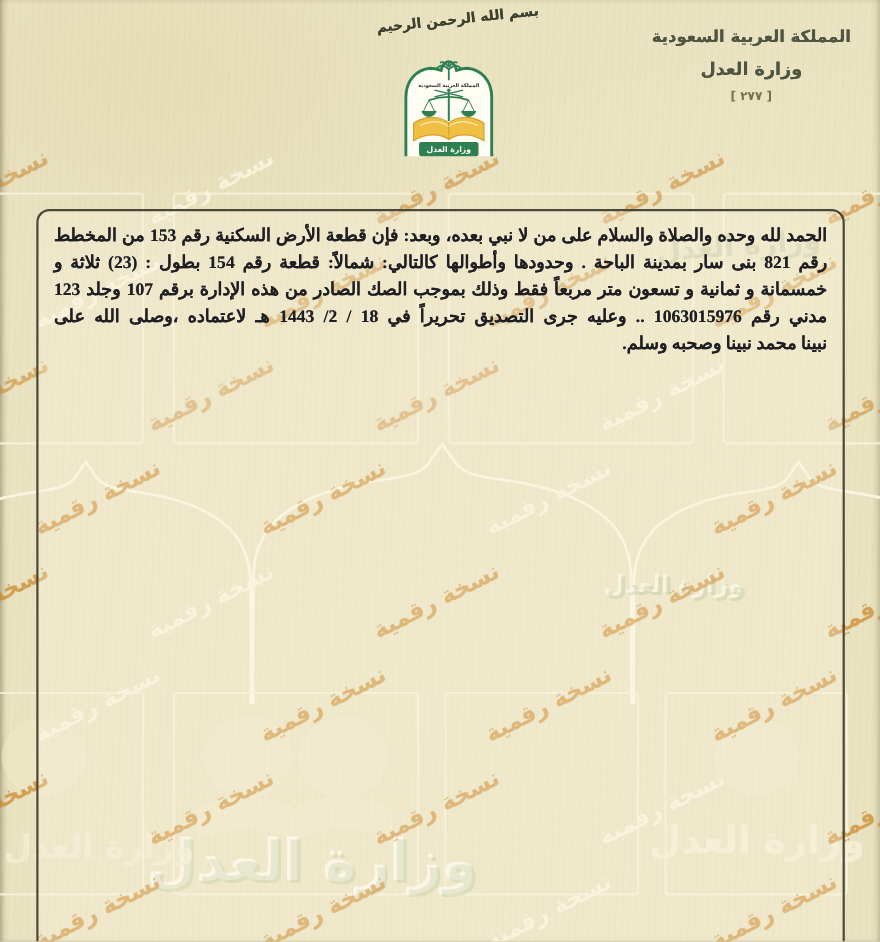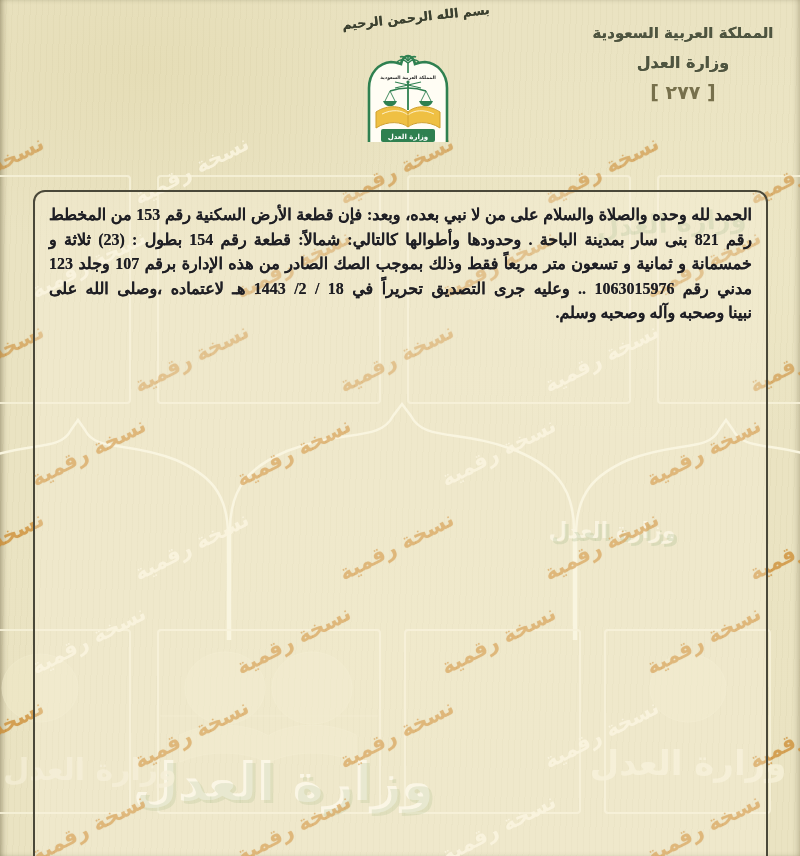--- a/index.html
+++ b/index.html
@@ -30,21 +30,21 @@
     font-size:12.5px;font-weight:bold;color:#3c4130;text-align:center;white-space:nowrap;
     text-shadow:0 0 0.6px #3c4130;
   }
   .moj-logo{position:absolute;left:364px;top:52px;z-index:3;}
   .header-right{
     position:absolute;left:588px;top:24px;width:190px;z-index:3;
     text-align:center;color:#4f5540;
   }
   .kingdom-line{font-size:15px;font-weight:bold;text-shadow:0 0 0.6px #4f5540;direction:rtl;}
   .ministry-line{font-size:16px;font-weight:bold;margin-top:11px;text-shadow:0 0 0.6px #4f5540;direction:rtl;}
-  .page-number{font-size:19px;font-weight:bold;margin-top:9px;color:#77704c;direction:ltr;}
+  .page-number{font-size:11px;font-weight:bold;margin-top:9px;color:#77704c;direction:ltr;}
   .deed-box{
     position:absolute;left:33px;top:190px;width:731px;height:700px;z-index:3;
     border:2px solid #4a4839;border-radius:12px;
     background:rgba(250,246,228,0.28);
     box-sizing:content-box;
   }
   .deed-text{direction:rtl;padding:11px 14px 0 14px;font-family:Liberation Serif, serif;}
   .deed-line{
     font-size:16px;line-height:24.6px;font-weight:bold;color:#1e1e23;
     text-align:justify;text-align-last:justify;
@@ -172,17 +172,17 @@
     <div class="ministry-line">وزارة العدل</div>
     <div class="page-number">[ ٢٧٧ ]</div>
   </div>
 
   <div class="deed-box">
     <div class="deed-text" id="deedText">
         <div class="deed-line">الحمد لله وحده والصلاة والسلام على من لا نبي بعده، وبعد: فإن قطعة الأرض السكنية رقم 153 من المخطط</div>
         <div class="deed-line">رقم 821 بنى سار بمدينة الباحة . وحدودها وأطوالها كالتالي: شمالاً: قطعة رقم 154 بطول : (23) ثلاثة و</div>
         <div class="deed-line">خمسمانة و ثمانية و تسعون متر مربعاً فقط وذلك بموجب الصك الصادر من هذه الإدارة برقم 107 وجلد 123</div>
         <div class="deed-line">مدني رقم 1063015976 .. وعليه جرى التصديق تحريراً في 18 / 2/ 1443 هـ لاعتماده ،وصلى الله على</div>
-        <div class="deed-line">نبينا وصحبه وآله وصحبه وسلم.</div>
+        <div class="deed-line">نبينا محمد نبينا وصحبه وسلم.</div>
       </div>
   </div>
 
 </div>
 
 </body></html>

